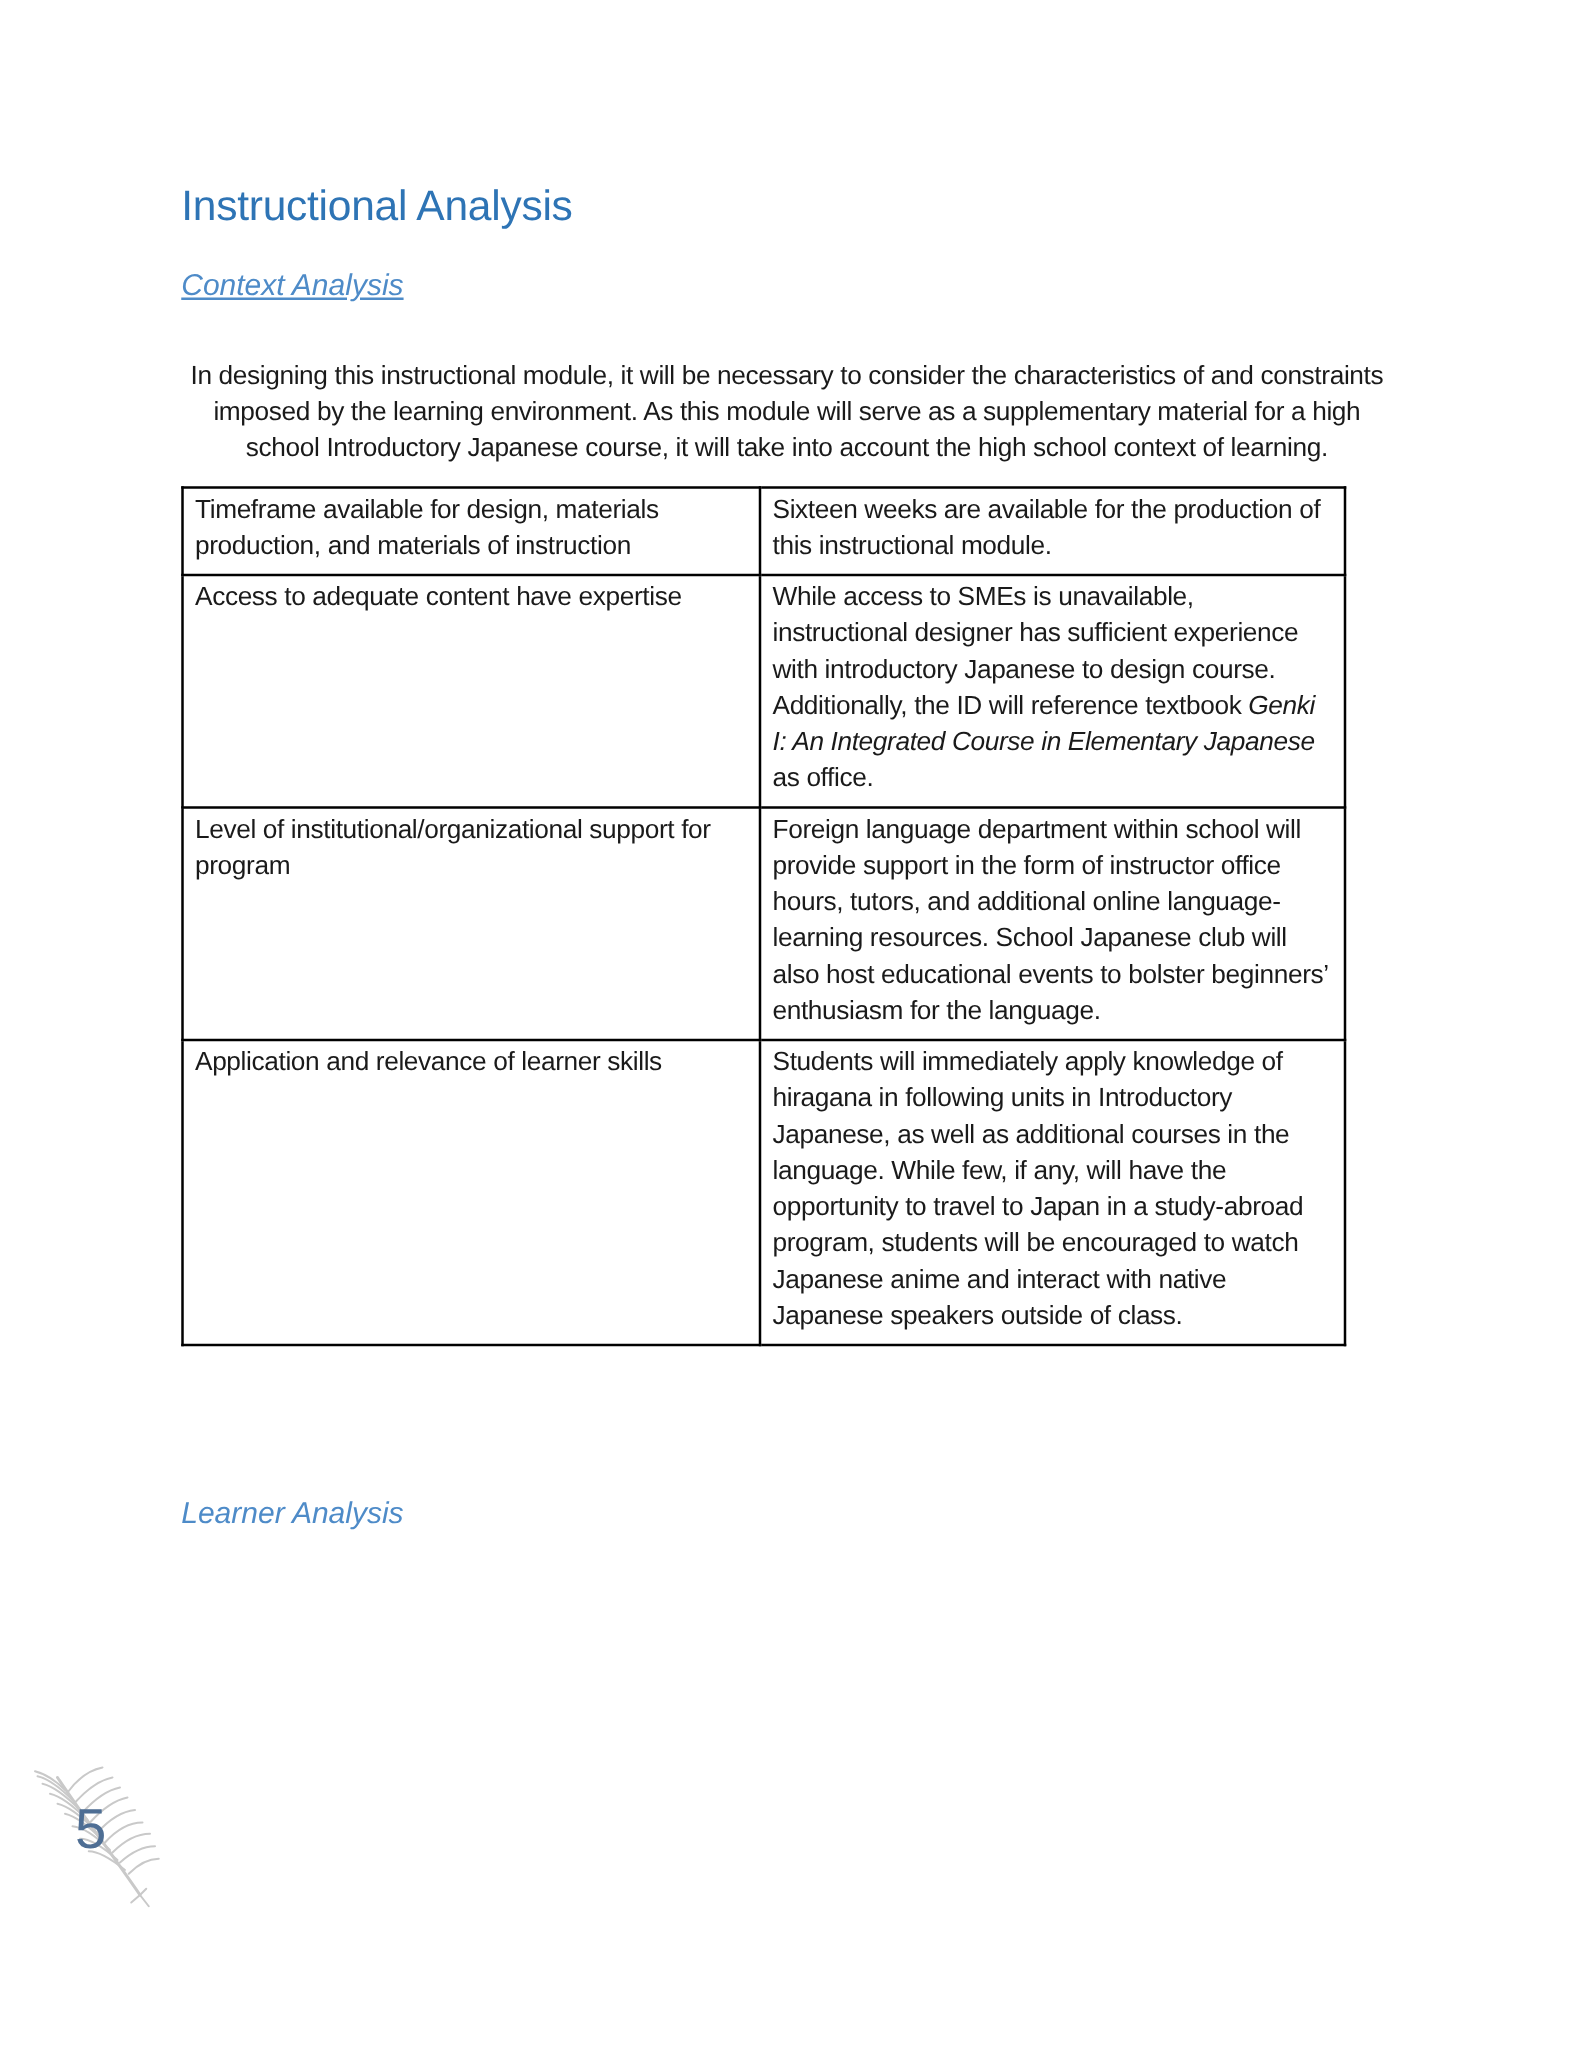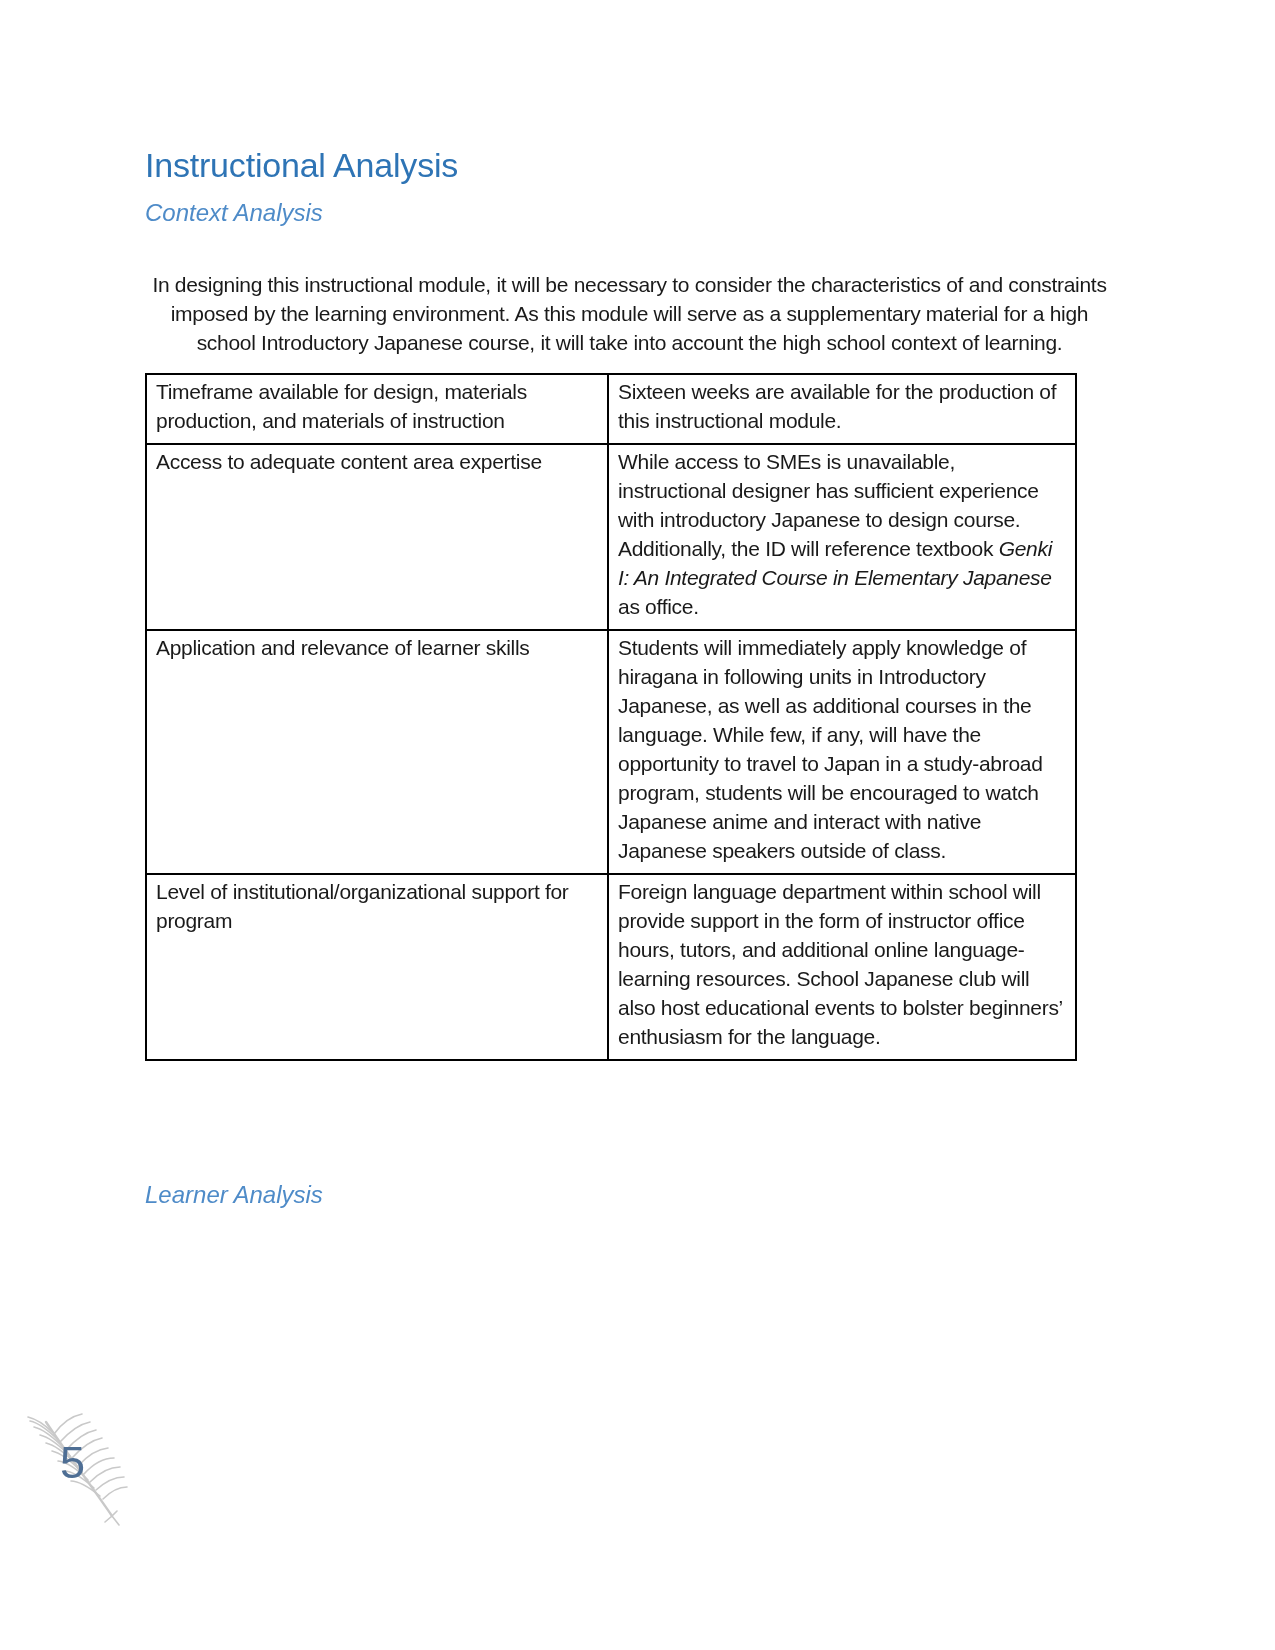--- a/index.html
+++ b/index.html
@@ -18,21 +18,21 @@
   h1.doc-title {
     margin-top:146px;
     font-size:34px; font-weight:400; line-height:1.15;
     letter-spacing:-0.2px;
     color:var(--heading_blue, #2E74B5);
   }
   h2.doc-subtitle {
     font-size:24px; font-weight:400; font-style:italic; line-height:1.2;
     color:var(--subheading_blue, #5B9BD5);
   }
-  h2.context-heading { margin-top:14px; }
+  h2.context-heading { margin-top:30px;text-decoration:underline; }
   h2.learner-heading { margin-top:120px; }
   p.body-para {
     font-size:21px; line-height:29px; letter-spacing:-0.3px;
     margin-top:42px;
     text-align:center;
   }
   table.context-table {
     margin-top:16px;
     width:930px; table-layout:fixed;
     border-collapse:collapse;
@@ -70,30 +70,30 @@
       <colgroup>
           <col style="width:462px">
           <col style="width:468px">
         </colgroup>
       <tbody>
         <tr>
           <td>Timeframe available for design, materials production, and materials of instruction</td>
           <td>Sixteen weeks are available for the production of this instructional module.</td>
         </tr>
         <tr>
-          <td>Access to adequate content area expertise</td>
+          <td>Access to adequate content have expertise</td>
           <td><span>While access to SMEs is unavailable, instructional designer has sufficient experience with introductory Japanese to design course. Additionally, the ID will reference textbook </span><span class="italic">Genki I: An Integrated Course in Elementary Japanese</span><span> as office.</span></td>
+        </tr>
+        <tr>
+          <td>Level of institutional/organizational support for program</td>
+          <td>Foreign language department within school will provide support in the form of instructor office hours, tutors, and additional online language-learning resources. School Japanese club will also host educational events to bolster beginners’ enthusiasm for the language.</td>
         </tr>
         <tr>
           <td>Application and relevance of learner skills</td>
           <td>Students will immediately apply knowledge of hiragana in following units in Introductory Japanese, as well as additional courses in the language. While few, if any, will have the opportunity to travel to Japan in a study-abroad program, students will be encouraged to watch Japanese anime and interact with native Japanese speakers outside of class.</td>
-        </tr>
-        <tr>
-          <td>Level of institutional/organizational support for program</td>
-          <td>Foreign language department within school will provide support in the form of instructor office hours, tutors, and additional online language-learning resources. School Japanese club will also host educational events to bolster beginners’ enthusiasm for the language.</td>
         </tr>
       </tbody>
     </table>
 
     <h2 class="doc-subtitle learner-heading">Learner Analysis</h2>
 
 
   </div>
 
   <div class="footer-decoration">

